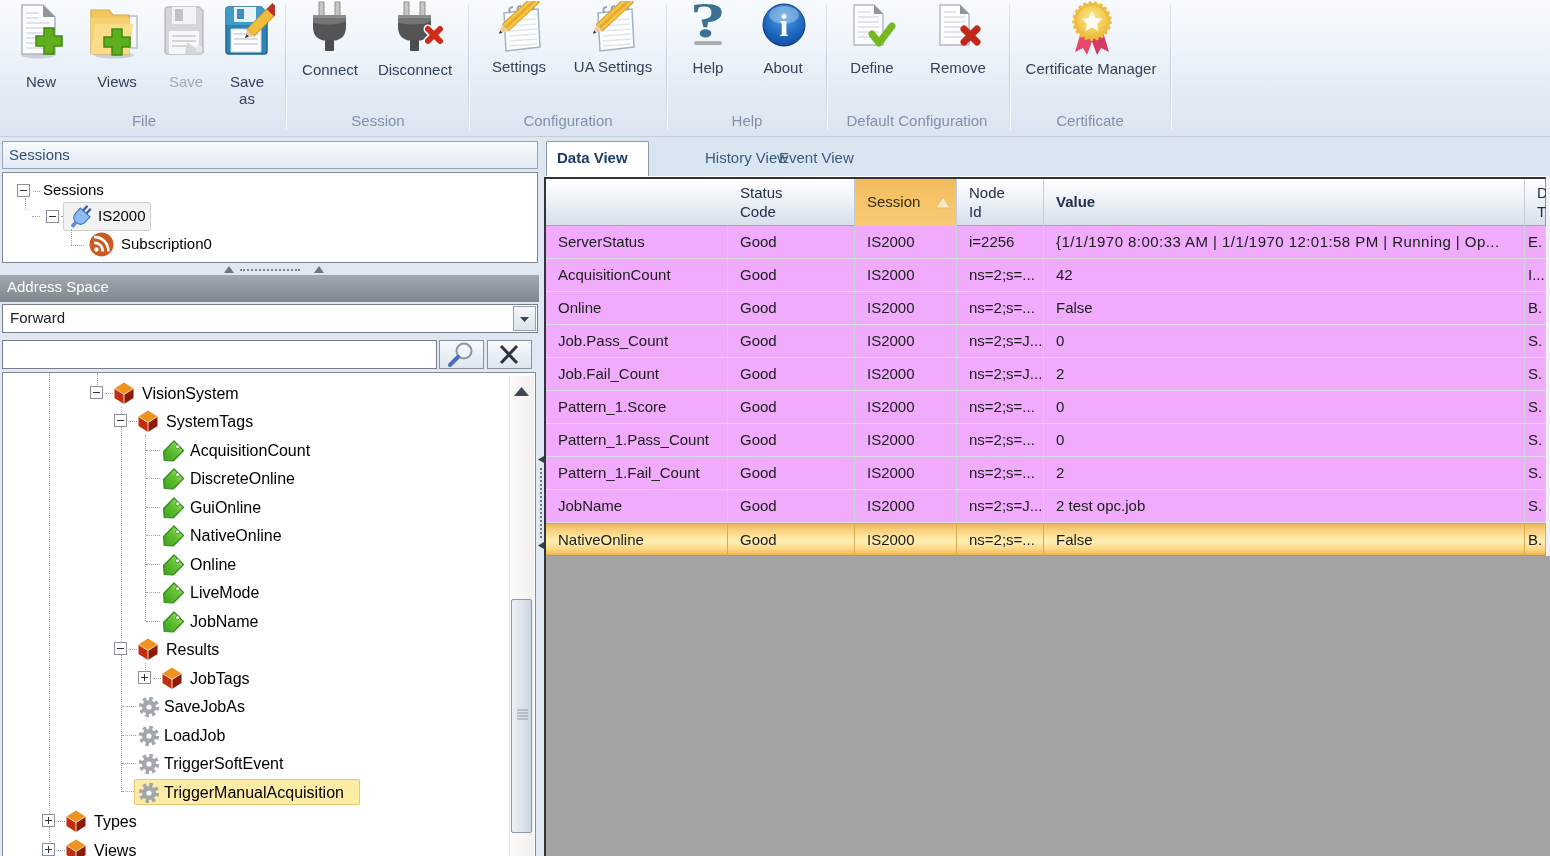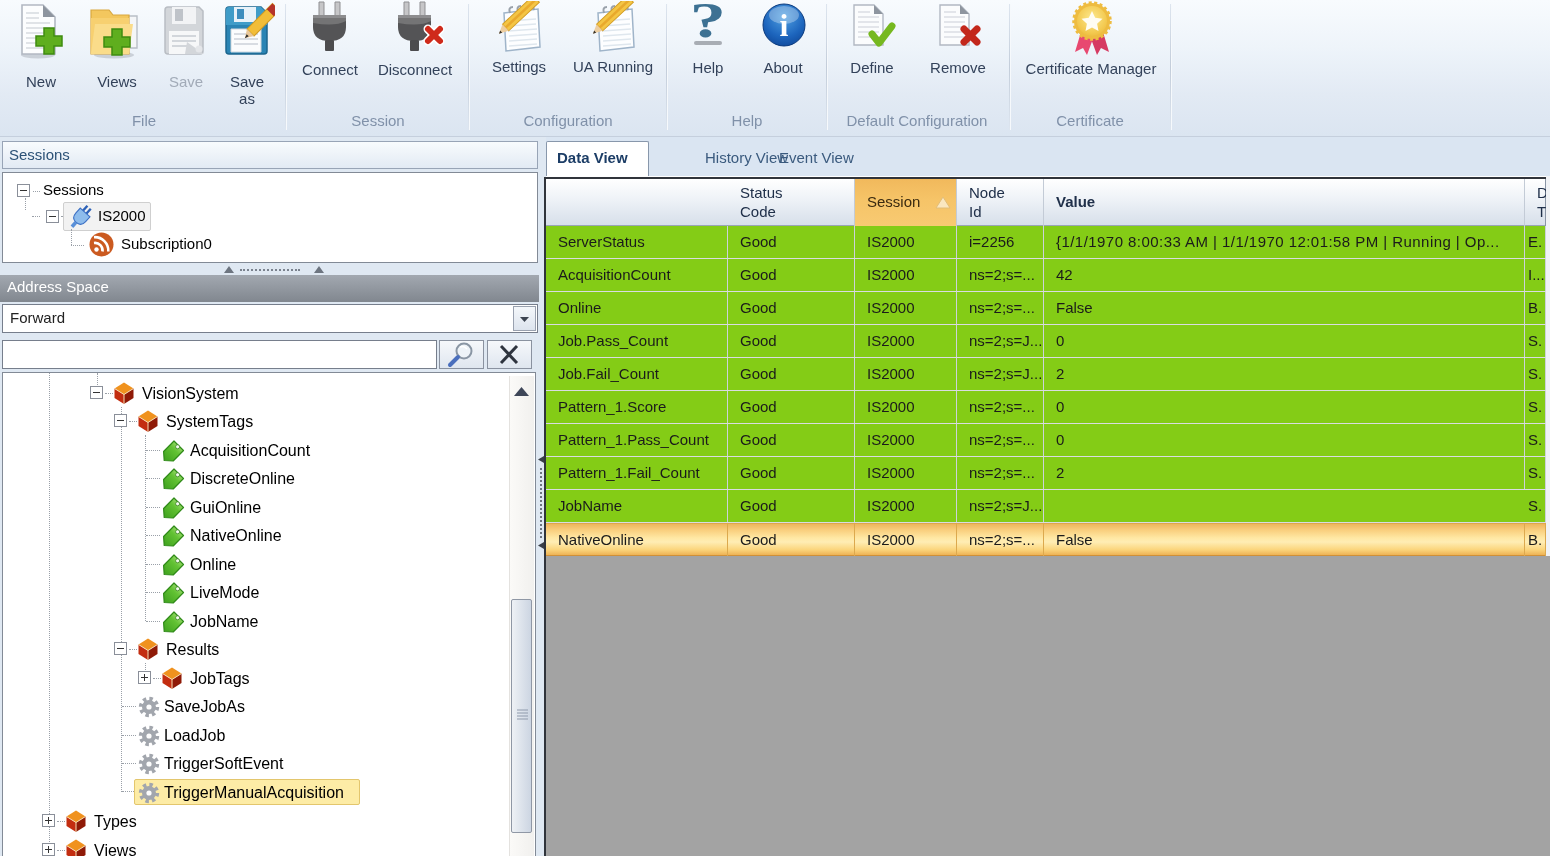--- a/index.html
+++ b/index.html
@@ -54,21 +54,21 @@
 #tabactive { left:546px; top:141px; width:103px; height:35px; background:#fff;
   border:1px solid #8897ab; border-bottom:none; border-radius:2px 2px 0 0;
   font-size:15px; font-weight:bold; color:#1c3d66; padding:7px 0 0 10px; }
 .tab { top:141px; height:35px; font-size:15px; color:#3a5a7e; padding-top:8px; }
 #gridtop { left:546px; top:177px; width:1000px; height:2px; background:#30343b; }
 #gridhdr { left:546px; top:179px; width:1000px; height:47px;
   background:linear-gradient(#ffffff, #eef2f7 45%, #dfe6ef 80%, #d8e0ea); border-bottom:1px solid #9aa5b5; }
 .hcell { position:absolute; top:179px; height:47px; border-right:1px solid #c3cbd6;
   font-size:15px; color:#20304a; line-height:19px; padding:13px 0 0 12px; }
 .hcell.two { padding-top:4px; }
-.row { position:absolute; left:546px; width:1000px; height:33px; background:#84cc16;
+.row { position:absolute; left:546px; width:1000px; height:33px; background:#f0abfc;
   border-bottom:1px solid #d9dce1; }
 .cell { position:absolute; top:0; height:32px; border-right:1px solid #ccd2da;
   font-size:15px; color:#1b1b1b; padding:7px 0 0 12px; white-space:nowrap; overflow:hidden; }
 #graybelow { left:546px; top:556px; width:1004px; height:300px; background:#a3a3a3; }
 #sliver { left:1546px; top:176px; width:4px; height:380px; background:#f0f2f5; }
 </style>
 </head>
 <body>
 <div id="page">
   <div id="ribbon" class="abs"></div>
@@ -87,21 +87,21 @@
   <div class="glbl abs" style="left:832px;width:170px">Default Configuration</div>
   <div class="glbl abs" style="left:1050px;width:80px">Certificate</div>
 
   <div class="blbl abs" style="left:11px;top:73px;width:60px">New</div>
   <div class="blbl abs" style="left:87px;top:73px;width:60px">Views</div>
   <div class="blbl abs" style="left:156px;top:73px;width:60px;color:#a2abb8">Save</div>
   <div class="blbl abs" style="left:217px;top:73px;width:60px">Save<br>as</div>
   <div class="blbl abs" style="left:290px;top:61px;width:80px">Connect</div>
   <div class="blbl abs" style="left:370px;top:61px;width:90px">Disconnect</div>
   <div class="blbl abs" style="left:479px;top:58px;width:80px">Settings</div>
-  <div class="blbl abs" style="left:563px;top:58px;width:100px">UA Running</div>
+  <div class="blbl abs" style="left:563px;top:58px;width:100px">UA Settings</div>
   <div class="blbl abs" style="left:678px;top:59px;width:60px">Help</div>
   <div class="blbl abs" style="left:753px;top:59px;width:60px">About</div>
   <div class="blbl abs" style="left:842px;top:59px;width:60px">Define</div>
   <div class="blbl abs" style="left:923px;top:59px;width:70px">Remove</div>
   <div class="blbl abs" style="left:1016px;top:60px;width:150px">Certificate Manager</div>
 
   <svg class="abs" style="left:17px;top:3px" width="48" height="58" viewBox="0 0 48 58">
     <ellipse cx="21" cy="52" rx="17" ry="3.5" fill="#aeb4bd" opacity="0.55"></ellipse>
     <path d="M5 2 L26 2 L38 14 L38 51 L5 51 Z" fill="#fcfdfe" stroke="#b2b8c2" stroke-width="1.6"></path>
     <path d="M26 2 L38 14 L26 14 Z" fill="#8e959f"></path>
@@ -587,20 +587,21 @@
     <div class="cell" style="left:309px;width:102px">IS2000</div>
     <div class="cell" style="left:411px;width:87px">ns=2;s=...</div>
     <div class="cell" style="left:498px;width:481px">2</div>
     <div class="cell" style="left:979px;width:21px;padding-left:3px">S.</div>
   </div>
   <div class="row abs" style="top:490px">
     <div class="cell" style="left:0;width:182px">JobName</div>
     <div class="cell" style="left:182px;width:127px">Good</div>
     <div class="cell" style="left:309px;width:102px">IS2000</div>
     <div class="cell" style="left:411px;width:87px">ns=2;s=J...</div>
+    <div class="cell" style="left:498px;width:481px">2 test opc.job</div>
     <div class="cell" style="left:979px;width:21px;padding-left:3px">S.</div>
   </div>
   <div class="row abs" style="top:523px;background:linear-gradient(#eeb65c 0%,#f9cf7e 20%,#ffe8a4 45%,#ffedb4 58%,#fbd67e 82%,#edb255 100%);border-top:1px solid #dfa64b;border-bottom:1px solid #cf9038">
     <div class="cell" style="left:0;width:182px;border-right-color:#dca94e">NativeOnline</div>
     <div class="cell" style="left:182px;width:127px;border-right-color:#dca94e">Good</div>
     <div class="cell" style="left:309px;width:102px;border-right-color:#dca94e">IS2000</div>
     <div class="cell" style="left:411px;width:87px;border-right-color:#dca94e">ns=2;s=...</div>
     <div class="cell" style="left:498px;width:481px;border-right-color:#dca94e">False</div>
     <div class="cell" style="left:979px;width:21px;padding-left:3px;border-right-color:#dca94e">B.</div>
   </div>

